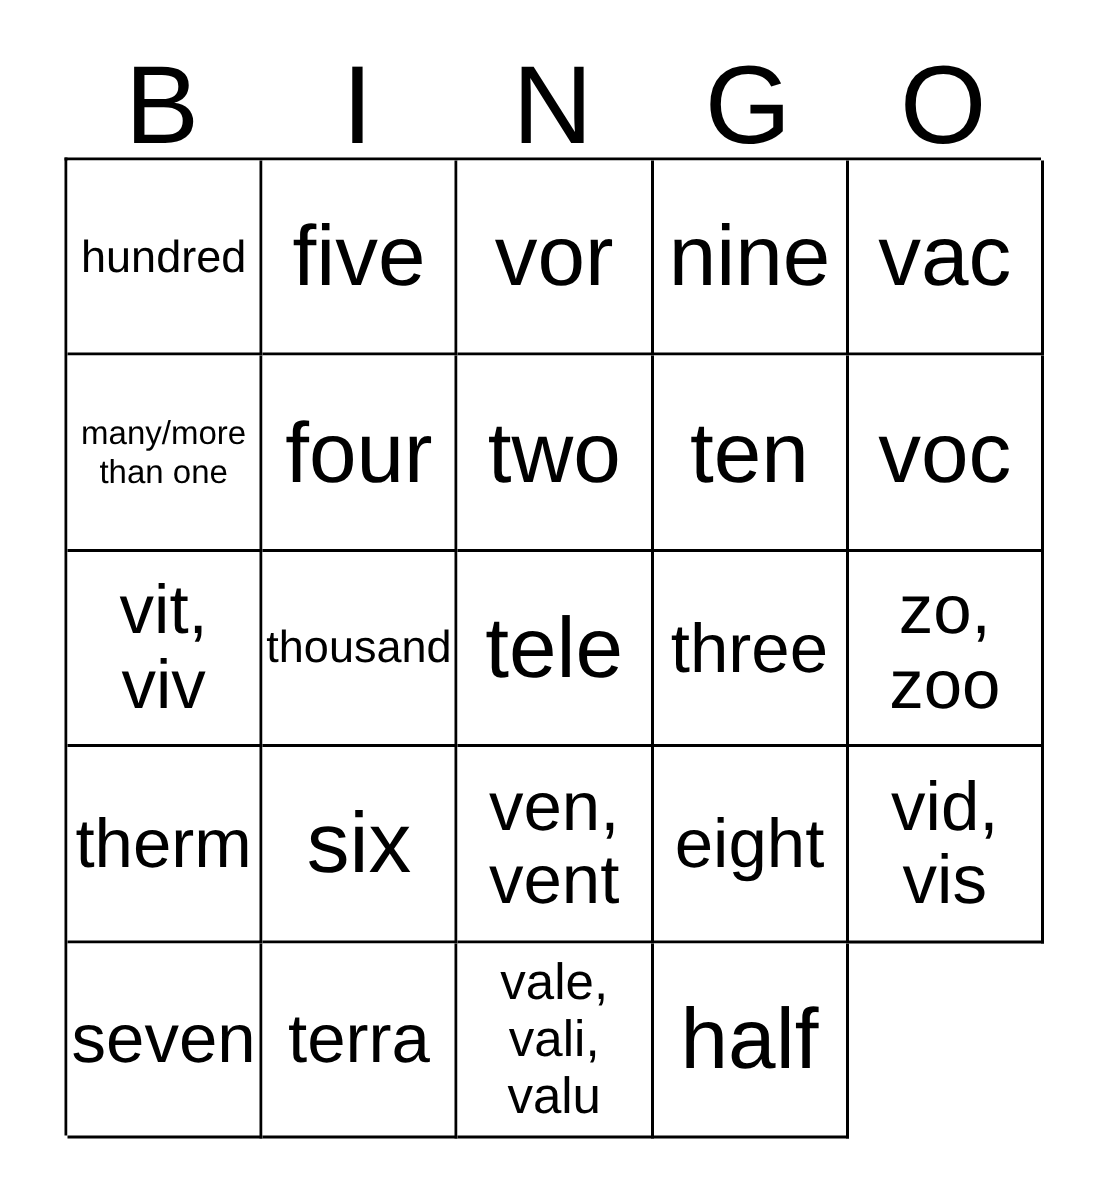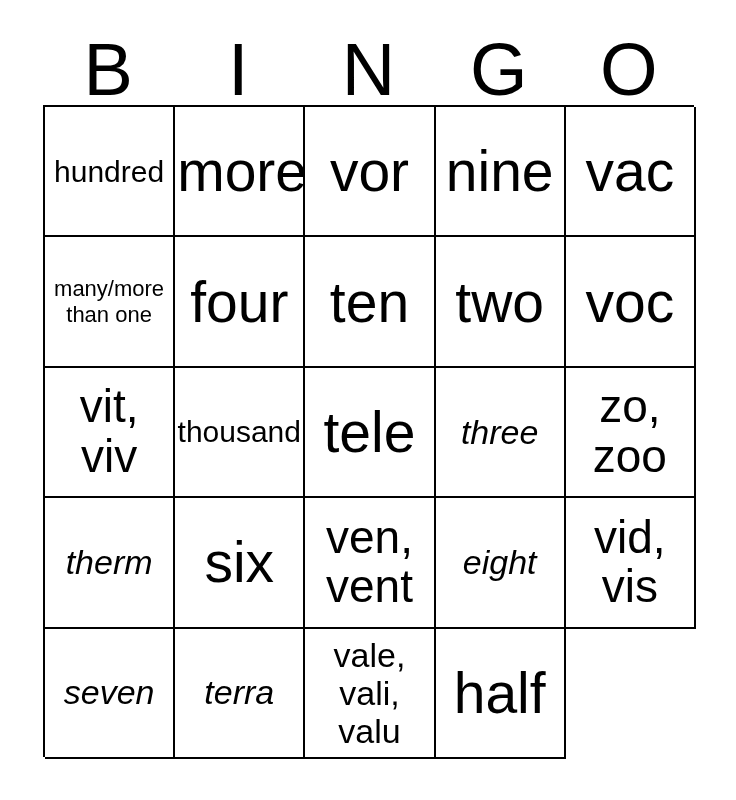--- a/index.html
+++ b/index.html
@@ -76,21 +76,21 @@
   .cell .cell-text {
     display: block;
     width: 100%;
     padding: 0 2px;
     box-sizing: border-box;
     white-space: pre-line;
   }
 
   
   .t-xl  { font-size: 57px; line-height: 1.02; }
-  .t-lg  { font-size: 34px; line-height: 1.02; font-style: italic; }
+  .t-lg  { font-size: 46px; line-height: 1.02; }
   .t-md  { font-size: 46px; line-height: 1.08; }
   .t-sm  { font-size: 34px; line-height: 1.12; }
   .t-xs  { font-size: 30px; line-height: 1.1; }
   .t-xxs { font-size: 22px; line-height: 1.18; }
 </style>
 </head>
 <body>
 
 <div class="card">
 
@@ -111,45 +111,45 @@
       <span>O</span>
     </div>
   </div>
 
   <div class="grid" id="bingo-grid">
       <div class="grid-row">
         <div class="cell">
           <span class="cell-text t-xs">hundred</span>
         </div>
         <div class="cell">
-          <span class="cell-text t-xl">more</span>
+          <span class="cell-text t-xl">five</span>
         </div>
         <div class="cell">
           <span class="cell-text t-xl">vor</span>
         </div>
         <div class="cell">
           <span class="cell-text t-xl">nine</span>
         </div>
         <div class="cell">
           <span class="cell-text t-xl">vac</span>
         </div>
       </div>
       <div class="grid-row">
         <div class="cell">
           <span class="cell-text t-xxs">many/more
 than one</span>
         </div>
         <div class="cell">
           <span class="cell-text t-xl">four</span>
         </div>
         <div class="cell">
+          <span class="cell-text t-xl">two</span>
+        </div>
+        <div class="cell">
           <span class="cell-text t-xl">ten</span>
-        </div>
-        <div class="cell">
-          <span class="cell-text t-xl">two</span>
         </div>
         <div class="cell">
           <span class="cell-text t-xl">voc</span>
         </div>
       </div>
       <div class="grid-row">
         <div class="cell">
           <span class="cell-text t-md">vit,
 viv</span>
         </div>

